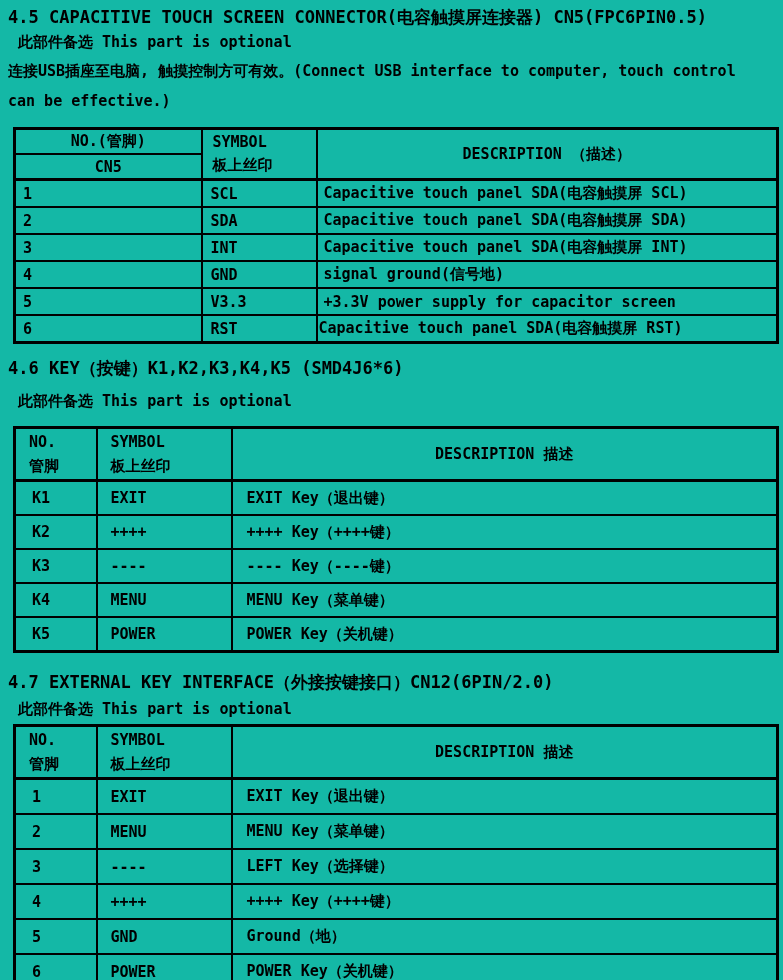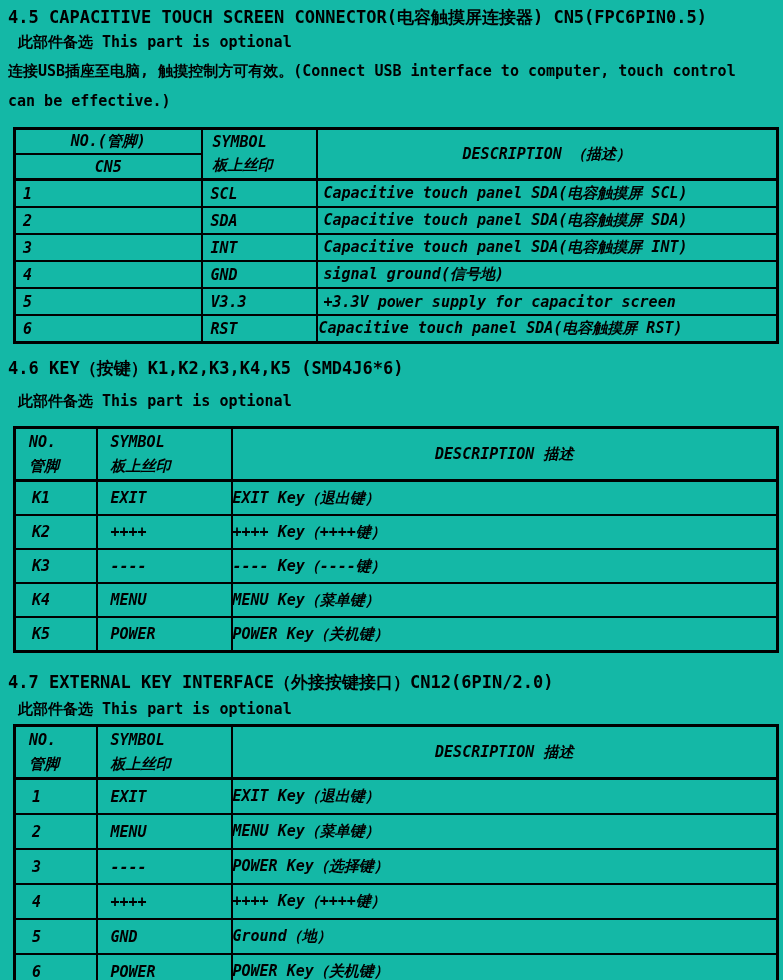--- a/index.html
+++ b/index.html
@@ -30,21 +30,20 @@
     line-height: 30px;
     margin: 4px 0 11px 0;
     white-space: nowrap;
   }
   table.tbl {
     border-collapse: collapse;
     table-layout: fixed;
     border: 3px solid #000000;
     margin-left: 5px;
     width: 763px;
-    font-style: italic;
   }
   table.tbl td {
     border: 2px solid #000000;
     padding: 0;
     font-size: 15px;
     vertical-align: middle;
     white-space: nowrap;
     overflow: hidden;
   }
   .thick-b { border-bottom-width: 3px !important; }
@@ -64,21 +63,21 @@
 
   
   .t2 { margin-top: 15px; }
   .t3 { margin-top: 5px; }
   .tkey tr.hdr td { height: 50px; }
   .tkey tr.data td { height: 32px; }
   .t3 tr.data td { height: 33px; }
   .tkey .hno, .tkey .hsym { padding-left: 13px; }
   .tkey .cno   { padding-left: 16px; }
   .tkey .csym  { padding-left: 13px; }
-  .tkey .cdesc { }
+  .tkey .cdesc { padding-left: 14px; }
 
   .h46 { margin-top: 13px; }
   .h47 { margin-top: 18px; }
   .opt-tight { margin-top: 12px; }
   .opt-tighter { margin-top: 6px; }
 </style>
 </head>
 <body>
 
 <div class="page">
@@ -217,21 +216,21 @@
         <td class="cdesc">EXIT Key（退出键）</td>
       </tr>
       <tr class="data">
         <td class="cno">2</td>
         <td class="csym">MENU</td>
         <td class="cdesc">MENU Key（菜单键）</td>
       </tr>
       <tr class="data">
         <td class="cno">3</td>
         <td class="csym">----</td>
-        <td class="cdesc">POWER Key（选择键）</td>
+        <td class="cdesc">LEFT Key（选择键）</td>
       </tr>
       <tr class="data">
         <td class="cno">4</td>
         <td class="csym">++++</td>
         <td class="cdesc">++++ Key（++++键）</td>
       </tr>
       <tr class="data">
         <td class="cno">5</td>
         <td class="csym">GND</td>
         <td class="cdesc">Ground（地）</td>

